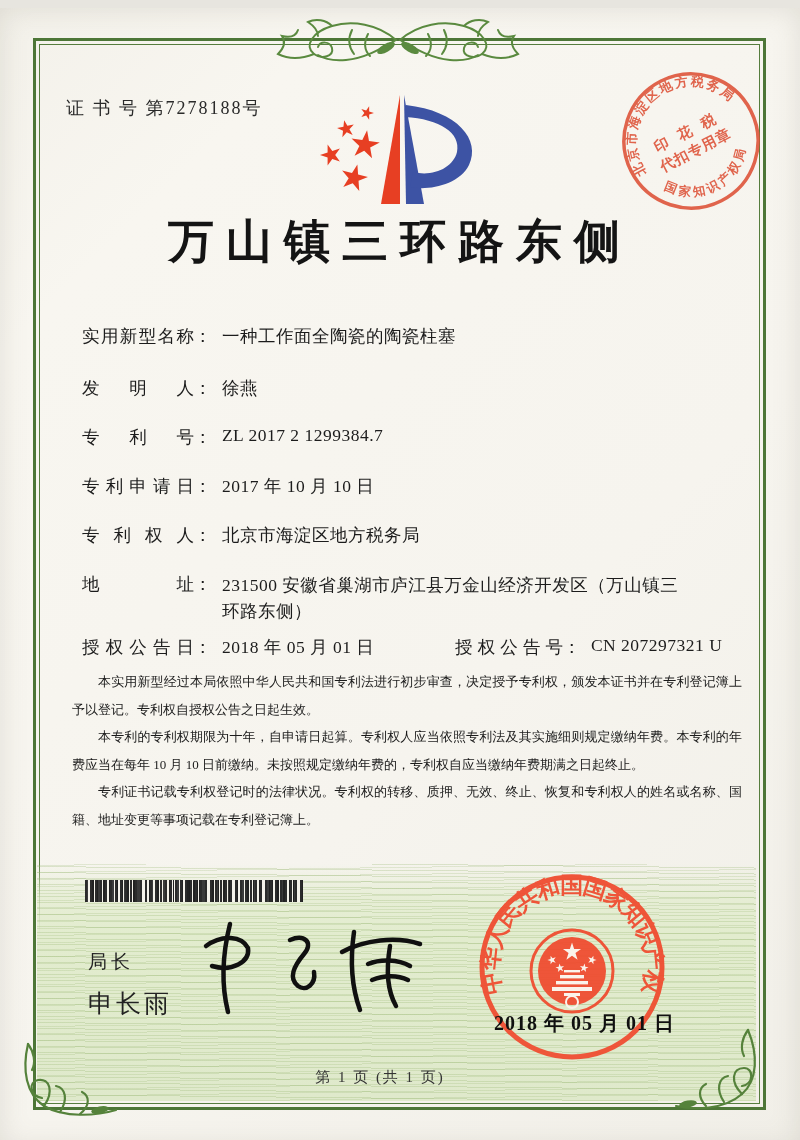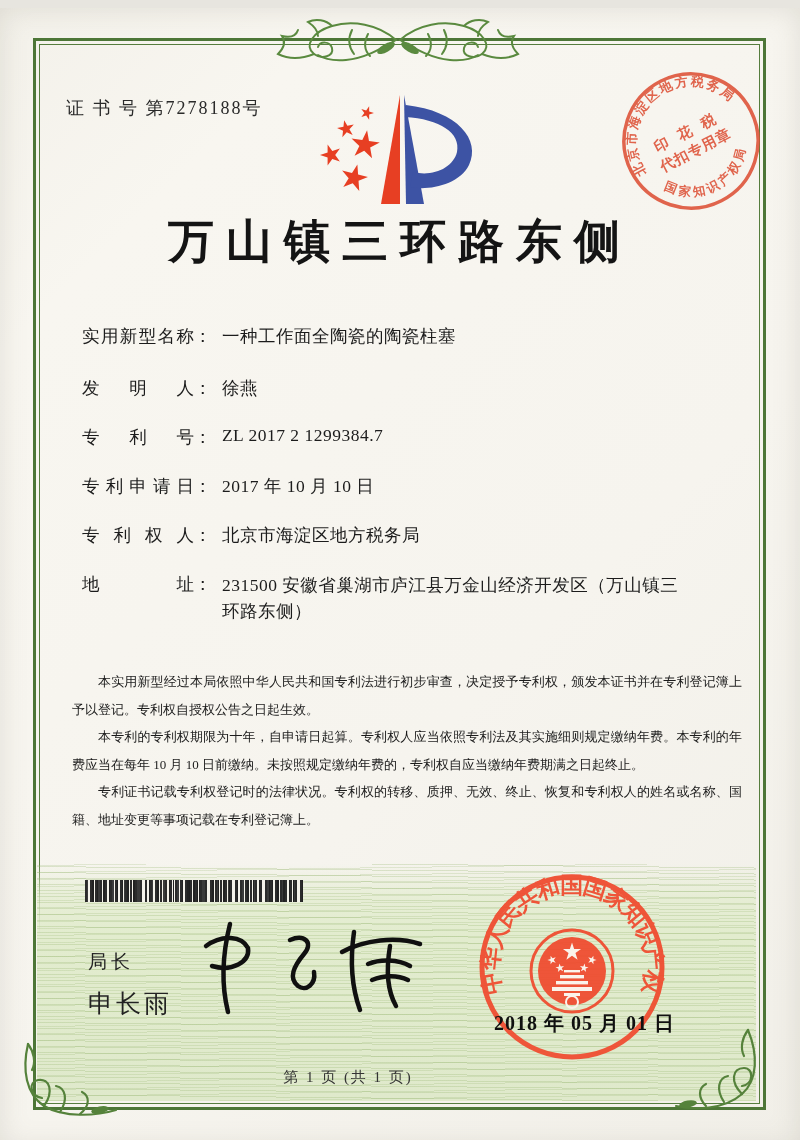--- a/index.html
+++ b/index.html
@@ -56,21 +56,21 @@
     position:absolute;left:85px;top:872px;width:218px;height:22px;
     background:
       repeating-linear-gradient(90deg,#2b2b2b 0 2px,rgba(0,0,0,0) 2px 5px),
       repeating-linear-gradient(90deg,#1f1f1f 0 1px,rgba(0,0,0,0) 1px 8px),
       repeating-linear-gradient(90deg,#3a3a3a 0 3px,rgba(0,0,0,0) 3px 13px),
       repeating-linear-gradient(90deg,#222 0 2px,#f4f2ea 2px 6px);
   }
   .signer-title{left:88px;top:941px;font-size:19px;letter-spacing:4px;color:#222;}
   .signer-name{left:88px;top:979px;font-size:25px;letter-spacing:3px;color:#222;}
   .seal-date{left:494px;top:1002px;font-size:20px;letter-spacing:1px;color:#101010;font-weight:600;}
-  .footer{left:0;top:1060px;width:696px;text-align:center;font-size:15px;letter-spacing:2px;color:#333;}
+  .footer{left:0;top:1060px;width:696px;text-align:center;font-size:15px;letter-spacing:2px;color:#333;padding-left:32px;}
   svg{position:absolute;overflow:visible;}
   .logo-svg{left:310px;top:84px;}
   .sig-svg{left:192px;top:906px;}
   .seal-svg{left:474px;top:861px;opacity:0.93;}
   .stamp-svg{left:616px;top:58px;transform:rotate(-27deg);opacity:0.88;}
   .orn{color:#5a8a3f;}
   .orn-top{left:268px;top:6px;}
   .orn-bl{left:20px;top:1032px;}
   .orn-br{left:672px;top:1018px;}
 </style>
@@ -162,20 +162,28 @@
     <span class="flbl">专利申请日</span><span class="fcolon">：</span>
     <span class="fval">2017 年 10 月 10 日</span>
   </div>
   <div class="frow" style="top:515px">
     <span class="flbl">专利权人</span><span class="fcolon">：</span>
     <span class="fval">北京市海淀区地方税务局</span>
   </div>
   <div class="frow" style="top:564px">
     <span class="flbl">地址</span><span class="fcolon">：</span>
     <span class="fval fval-wrap">231500 安徽省巢湖市庐江县万金山经济开发区（万山镇三环路东侧）</span>
+  </div>
+  <div class="frow" style="top:627px;width:660px">
+    <span class="flbl">授权公告日</span><span class="fcolon">：</span>
+    <span class="fval">2018 年 05 月 01 日</span>
+    <span class="grant-right">
+      <span class="flbl" style="width:108px">授权公告号</span><span class="fcolon">：</span>
+      <span class="fval">CN 207297321 U</span>
+    </span>
   </div>
 
   <div class="paras">
     <p>本实用新型经过本局依照中华人民共和国专利法进行初步审查，决定授予专利权，颁发本证书并在专利登记簿上予以登记。专利权自授权公告之日起生效。</p>
     <p>本专利的专利权期限为十年，自申请日起算。专利权人应当依照专利法及其实施细则规定缴纳年费。本专利的年费应当在每年 10 月 10 日前缴纳。未按照规定缴纳年费的，专利权自应当缴纳年费期满之日起终止。</p>
     <p>专利证书记载专利权登记时的法律状况。专利权的转移、质押、无效、终止、恢复和专利权人的姓名或名称、国籍、地址变更等事项记载在专利登记簿上。</p>
   </div>
 
   <div class="barcode"></div>
 

